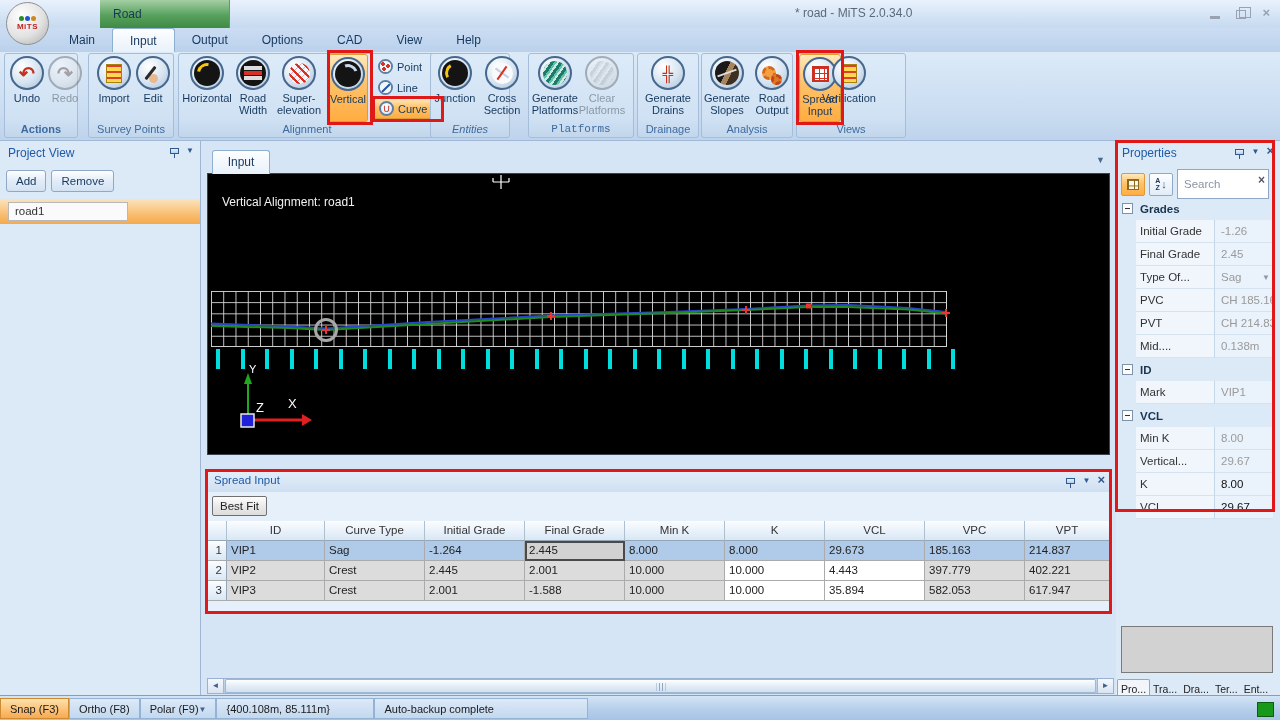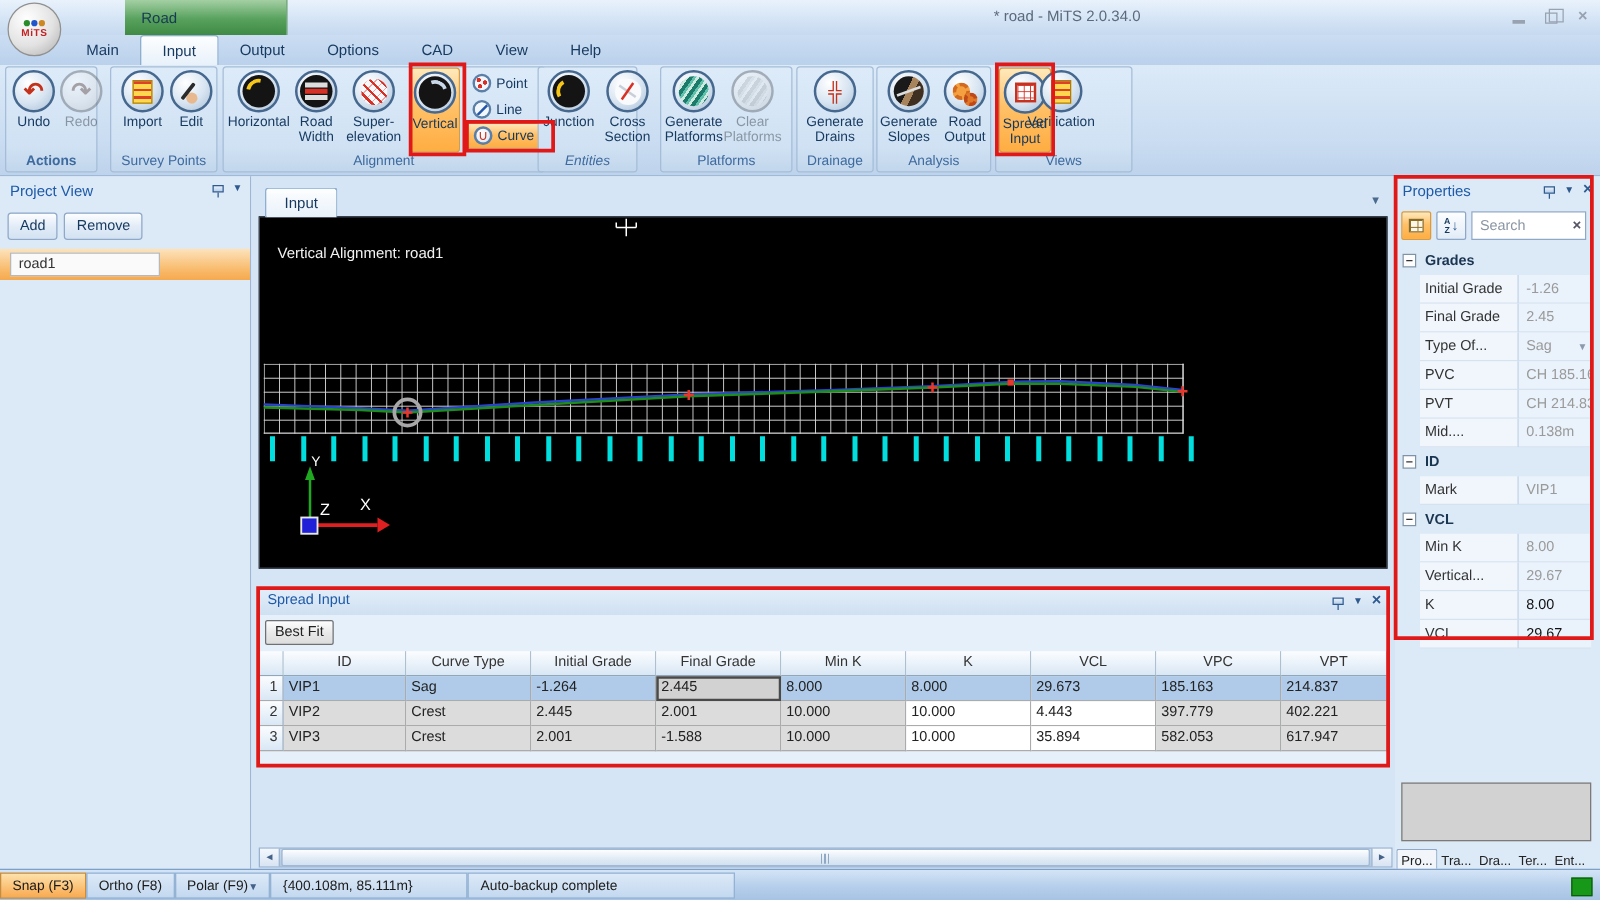--- a/index.html
+++ b/index.html
@@ -157,21 +157,21 @@
   .props .panel-head { padding-left:6px; }
   .props-toolbar { display:flex; gap:4px; margin:4px 0 0 5px; align-items:center; }
   .tbtn { width:24px; height:23px; border:1px solid #8FA8C8; border-radius:2px; display:flex; gap:1px;
     align-items:center; justify-content:center; background:linear-gradient(#FDFEFF,#E2ECF7); }
   .tbtn.hl { background:linear-gradient(#FFE9BC,#FFC168 45%,#FFAD42); border-color:#DD9A35; }
   .catic { width:12px; height:11px; border:1px solid #8A6A20; background-color:#FFF8E8;
     background-image:linear-gradient(#8A6A20 1px,transparent 1px),linear-gradient(90deg,#8A6A20 1px,transparent 1px);
     background-size:6px 5.5px; }
   .azic { font-size:7px; line-height:7px; font-weight:bold; color:#16395F; text-align:center; }
   .azarrow { font-size:11px; color:#2E5A8F; }
-  .searchbox { position:relative; width:92px; height:23px; }
+  .searchbox { position:relative; width:92px; height:30px; }
   .searchbox input { width:100%; height:100%; border:1px solid #8FA8C8; font-size:11.5px; padding:0 16px 0 6px;
     font-family:"Liberation Sans",sans-serif; color:#333; background:#FFF; }
   .searchbox input::placeholder { color:#8A96A4; }
   .search-x { position:absolute; right:4px; top:4px; font-size:12px; font-weight:bold; color:#556; }
   .prows { position:absolute; left:4px; top:56px; width:153px; }
   .psec { height:23px; display:flex; align-items:center; gap:7px; padding-left:2px; }
   .minus { width:11px; height:11px; border:1px solid #7E93A8; background:#FDFDFD; display:flex;
     align-items:center; justify-content:center; flex:none; }
   .minus::after { content:""; width:5px; height:1px; background:#333; }
   .psec .sname { font-size:11.5px; font-weight:bold; color:#1A3550; }
@@ -326,21 +326,21 @@
         </span>
       </span>
       <span class="blabel">Junction</span>
     </div>
     <div class="rbtn" style="left: 479px; width: 46px;">
       <span class="ric">
         <span class="needle"></span>
       </span>
       <span class="blabel">Cross Section</span>
     </div>
-    <div class="rgroup" style="left: 528px; width: 106px;">
+    <div class="rgroup" style="left: 528px; width: 106px; font-family: Liberation Mono, monospace;">
       <div class="glabel">Platforms</div>
     </div>
     <div class="rbtn" style="left: 529px; width: 52px;">
       <span class="ric">
         <span class="stripes"></span>
       </span>
       <span class="blabel">Generate Platforms</span>
     </div>
     <div class="rbtn disabled" style="left: 579px; width: 46px;">
       <span class="ric">

